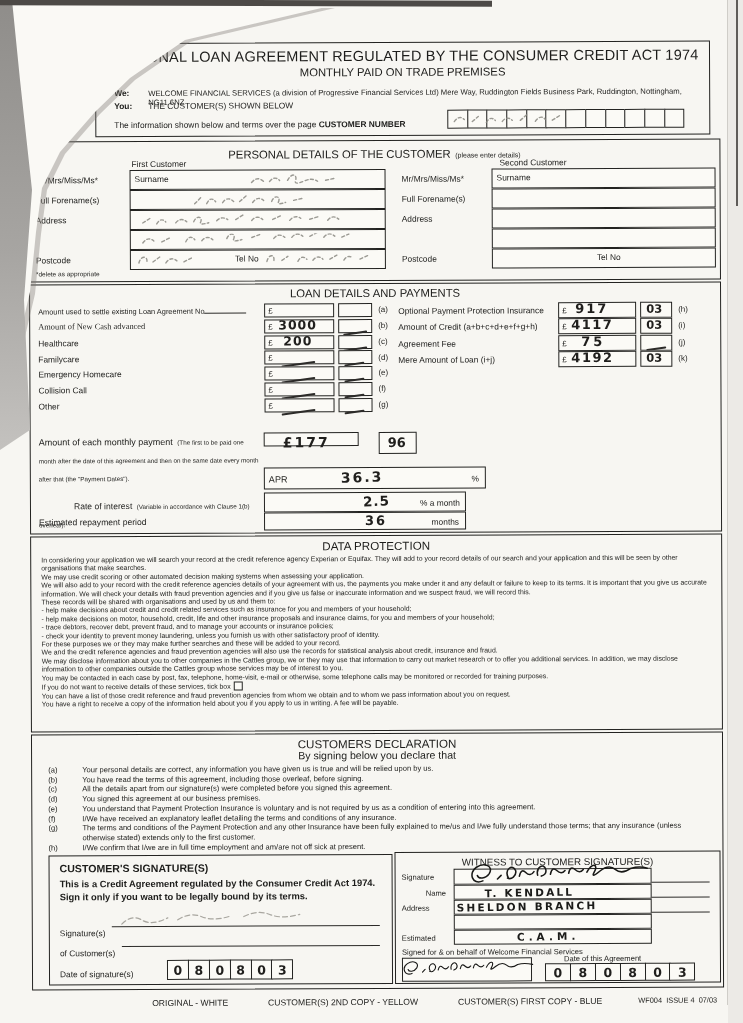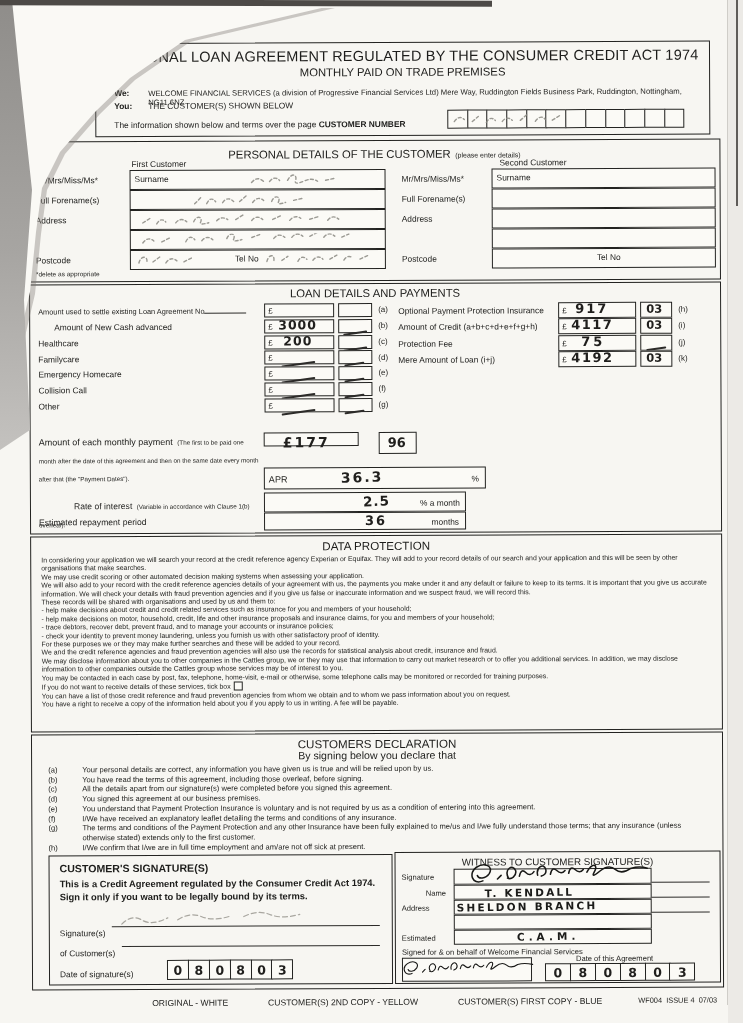--- a/index.html
+++ b/index.html
@@ -158,21 +158,21 @@
 
     <div class="abs" style="left:8px;top:21px;font-size:7.4px;">
       <span>Amount used to settle existing Loan Agreement No</span><span class="uline" style="width:42px;"></span>
     </div>
     <div class="fbox" style="left:234px;top:19px;width:70px;height:14px;">
           <span class="abs t8" style="left:3px;top:2px;">£</span>
         </div>
     <div class="fbox" style="left:308px;top:19px;width:34px;height:14px;"></div>
     <div class="abs t8" style="left:348px;top:21px;">(a)</div>
 
-    <div class="abs t85" style="left:24px;top:37px;">Amount of New Cash advanced</div>
+    <div class="abs t85" style="left:8px;top:37px;font-family:Liberation Serif, serif;">Amount of New Cash advanced</div>
     <div class="fbox" style="left:234px;top:34.8px;width:70px;height:14px;">
           <span class="abs t8" style="left:3px;top:2px;">£</span>
           <span class="hand abs" style="left:13px;top:-3px;font-size:12.5px;letter-spacing:1px;">3000</span>
         </div>
     <div class="fbox" style="left:308px;top:34.8px;width:34px;height:14px;"><span class="dash" style="width:24px;margin:6px 0 0 4px;"></span></div>
     <div class="abs t8" style="left:348px;top:37px;">(b)</div>
 
     <div class="abs t85" style="left:8px;top:52.8px;">Healthcare</div>
     <div class="fbox" style="left:234px;top:50.6px;width:70px;height:14px;">
           <span class="abs t8" style="left:3px;top:2px;">£</span>
@@ -214,21 +214,21 @@
     <div class="abs t85" style="left:368px;top:38.4px;">Amount of Credit (a+b+c+d+e+f+g+h)</div>
     <div class="fbox" style="left:528px;top:35.4px;width:78px;height:16px;">
           <span class="abs t8" style="left:3px;top:3px;">£</span>
           <span class="hand abs" style="left:12px;top:-2px;font-size:13px;letter-spacing:1.5px;">4117</span>
         </div>
     <div class="fbox" style="left:610px;top:35.4px;width:32px;height:16px;">
           <span class="hand abs" style="left:5px;top:-1px;font-size:11.5px;">03</span>
         </div>
     <div class="abs t8" style="left:648px;top:38.4px;">(i)</div>
 
-    <div class="abs t85" style="left:368px;top:54.8px;">Protection Fee</div>
+    <div class="abs t85" style="left:368px;top:54.8px;">Agreement Fee</div>
     <div class="fbox" style="left:528px;top:51.8px;width:78px;height:16px;">
           <span class="abs t8" style="left:3px;top:3px;">£</span>
           <span class="hand abs" style="left:22px;top:-2px;font-size:13px;letter-spacing:3px;">75</span>
         </div>
     <div class="fbox" style="left:610px;top:51.8px;width:32px;height:16px;"><span class="dash" style="width:20px;margin:7px 0 0 5px;"></span></div>
     <div class="abs t8" style="left:648px;top:54.8px;">(j)</div>
 
     <div class="abs t85" style="left:368px;top:71.2px;">Mere Amount of Loan (i+j)</div>
     <div class="fbox" style="left:528px;top:68.2px;width:78px;height:16px;">
           <span class="abs t8" style="left:3px;top:3px;">£</span>
@@ -378,21 +378,21 @@
       <div class="abs t76" style="left:6px;top:81px;">Estimated</div>
       <div class="fbox" style="left:58px;top:77px;width:198px;height:15px;">
         <span class="hand-caps abs" style="left:62px;top:0;font-size:10.5px;letter-spacing:4px;">C.A.M.</span>
       </div>
       <div class="abs t76" style="left:6px;top:95px;">Signed for &amp; on behalf of Welcome Financial Services</div>
       <div class="fbox" style="left:6px;top:105px;width:130px;height:24px;overflow:visible;">
         <svg class="abs" width="150" height="32" viewBox="0 0 230 30" style="left:-4px;top:-6px;">
           <path class="sig-ink" d="M20 22 C8 27 4 13 13 7 C22 1 32 6 27 14 C23 20 15 20 14 16 M36 20 L40 16 M48 19 C43 9 53 3 56 11 C57 17 51 21 47 19 M60 17 Q62 8 67 13 T76 12 M80 16 C78 7 87 2 89 10 Q90 15 84 17 M94 15 Q96 6 101 11 T110 11 M114 14 Q116 5 121 10 T130 10 M134 13 C140 2 147 4 142 13 Q138 20 148 12 Q158 4 165 10 T182 9 Q192 6 205 9"></path>
         </svg>
       </div>
-      <div class="abs t76" style="left:168px;top:102px;margin-left:12px;">Date of this Agreement</div>
+      <div class="abs t76" style="left:168px;top:102px;">Date of this Agreement</div>
       <div class="abs cells" style="left:150px;top:111px;">
         <div class="cell hand" style="width:26px;height:18px;font-size:12.5px;">0</div>
         <div class="cell hand" style="width:26px;height:18px;font-size:12.5px;">8</div>
         <div class="cell hand" style="width:26px;height:18px;font-size:12.5px;">0</div>
         <div class="cell hand" style="width:26px;height:18px;font-size:12.5px;">8</div>
         <div class="cell hand" style="width:26px;height:18px;font-size:12.5px;">0</div>
         <div class="cell hand" style="width:26px;height:18px;font-size:12.5px;">3</div>
       </div>
     </div>
   </div>

